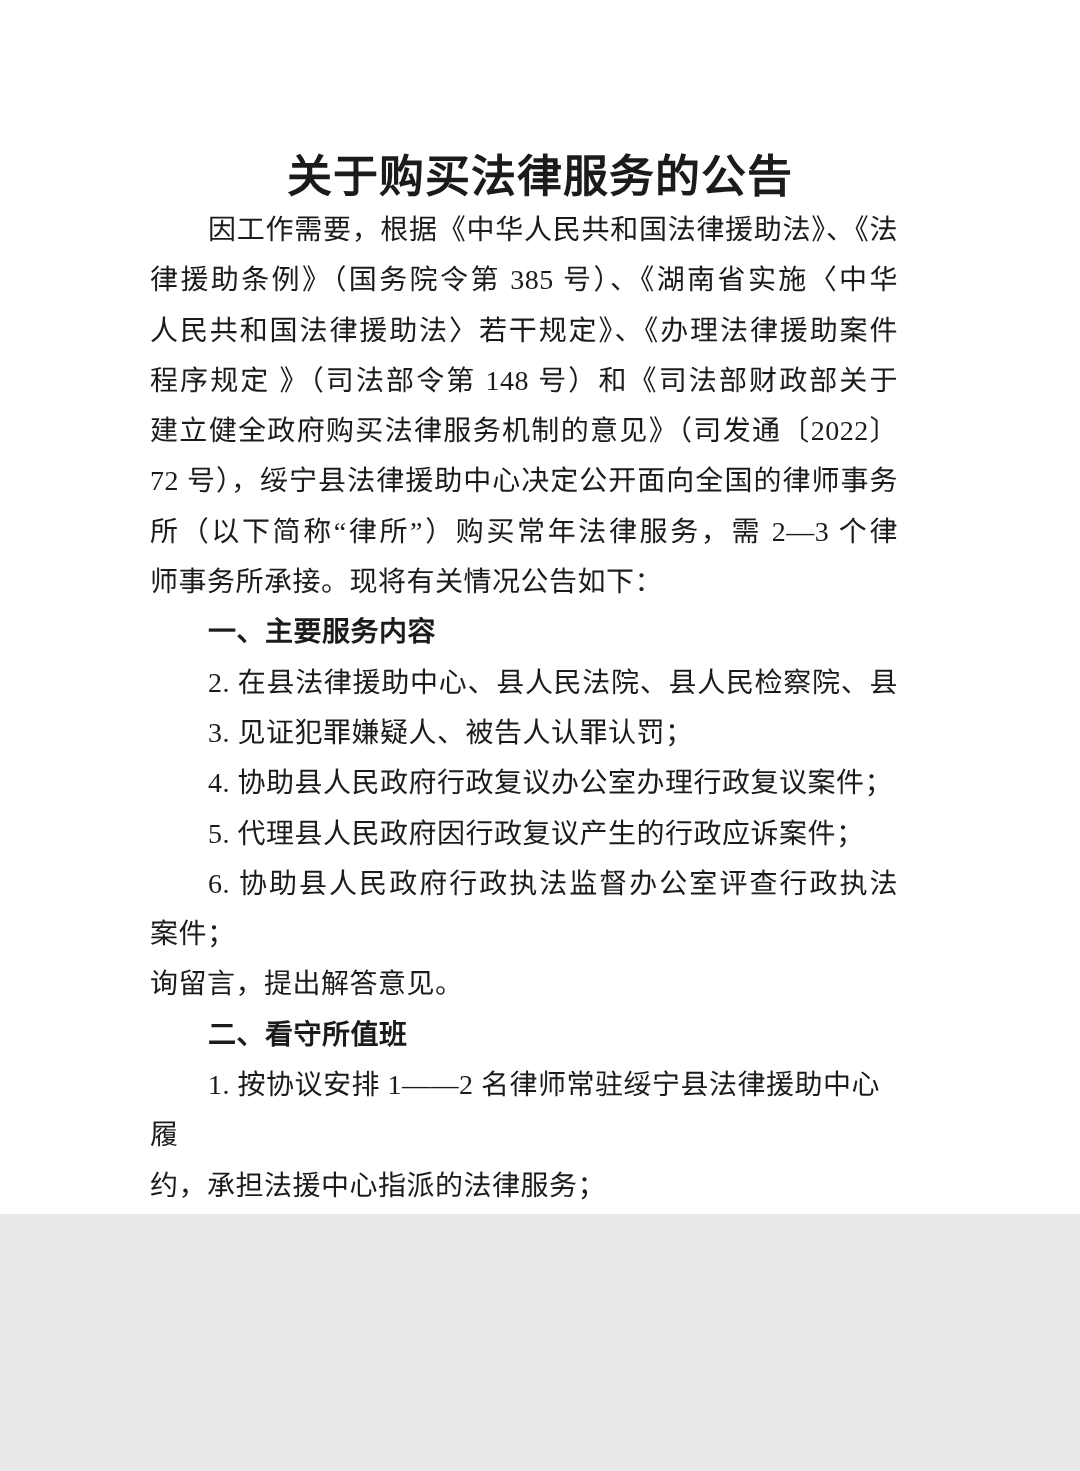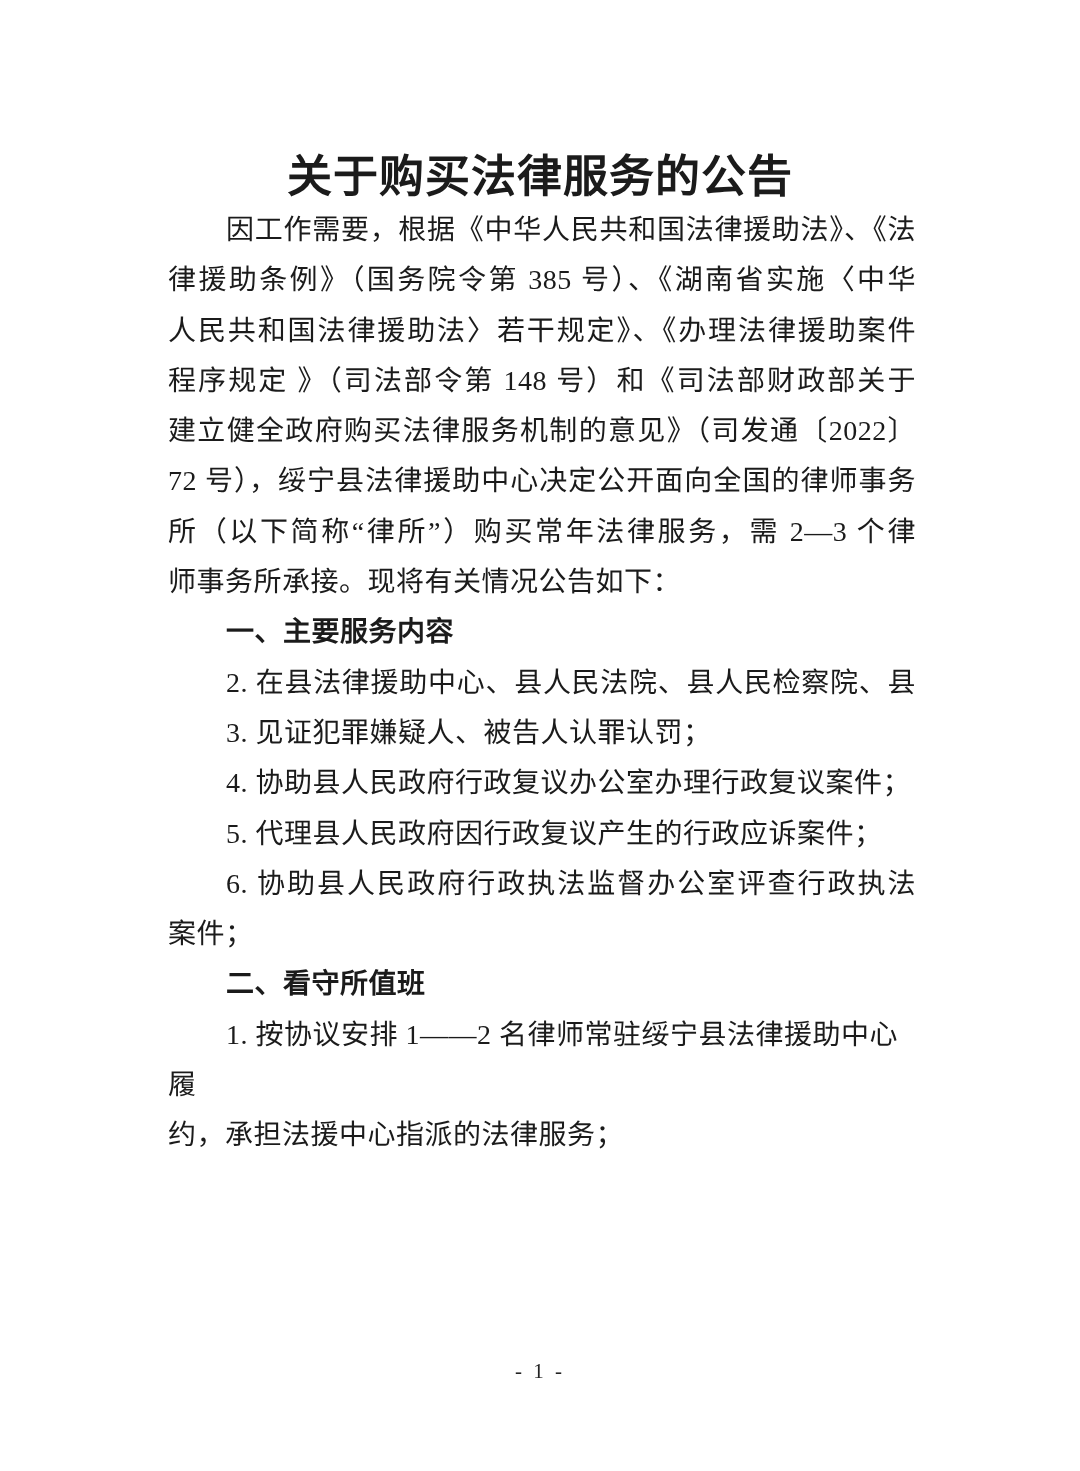--- a/index.html
+++ b/index.html
@@ -1,40 +1,40 @@
 <!DOCTYPE html>
 <html lang="zh-CN"><head>
 <meta charset="utf-8">
 <style>
   html, body { margin: 0; padding: 0; background: #e9e9e9; }
   .page {
     position: relative;
     width: 1080px;
-    height: 1471px;
+    height: 1214px;
     margin: 0 auto;
     background: #ffffff;
     color: #1b1b1b;
     font-family: "Liberation Serif", serif;
     overflow: hidden;
   }
   .doc-title {
     position: absolute;
     top: 118px;
     left: 0;
     width: 100%;
     text-align: center;
     font-size: 45px;
     line-height: 58px;
     font-weight: bold;
     letter-spacing: 1px;
   }
   .doc-body {
     position: absolute;
     top: 205px;
-    left: 168px;
+    left: 150px;
     width: 748px;
   }
   .doc-body p {
     margin: 0;
     font-size: 28px;
     line-height: 50.3px;
     letter-spacing: 0.5px;
     text-align: left;
   }
   .indent { text-indent: 58px; }
@@ -76,20 +76,21 @@
     <p>师事务所承接。现将有关情况公告如下：</p>
 
     <p class="heading indent">一、主要服务内容</p>
 
     <p class="indent j">2. 在县法律援助中心、县人民法院、县人民检察院、县</p>
     <p class="indent">3. 见证犯罪嫌疑人、被告人认罪认罚；</p>
     <p class="indent">4. 协助县人民政府行政复议办公室办理行政复议案件；</p>
     <p class="indent">5. 代理县人民政府因行政复议产生的行政应诉案件；</p>
     <p class="indent j">6. 协助县人民政府行政执法监督办公室评查行政执法</p>
     <p>案件；</p>
+    <p>询留言，提出解答意见。</p>
 
     <p class="heading indent">二、看守所值班</p>
 
     <p class="indent j">1. 按协议安排 1——2 名律师常驻绥宁县法律援助中心履</p>
     <p>约，承担法援中心指派的法律服务；</p>
   </div>
 
   <div class="page-footer">- 1 -</div>
 
 </div>

